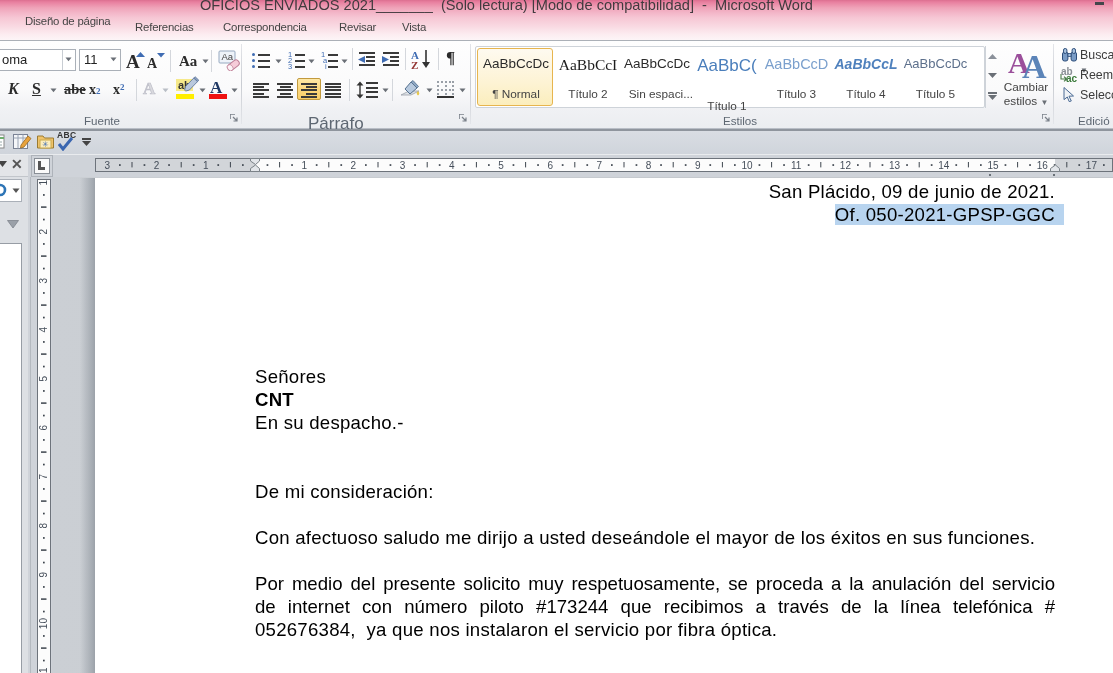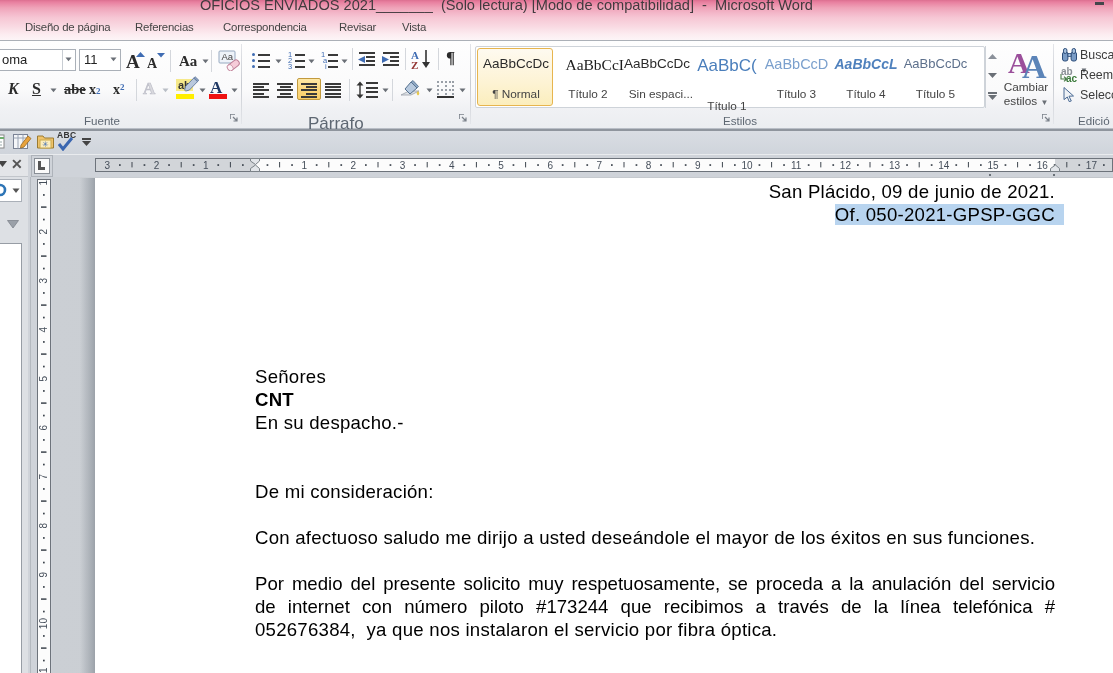--- a/index.html
+++ b/index.html
@@ -5,21 +5,21 @@
 body { font-family:"Liberation Sans", sans-serif; position:relative; background:#fff; }
 .abs { position:absolute; }
 </style></head><body>
 
 <div class="abs" style="left:0;top:0;width:1113px;height:17px;background:linear-gradient(#dc6f90 0%,#e87f9f 12%,#efa2b8 45%,#f3b6c8 75%,#f6c4d3 100%);"></div>
 <div class="abs" style="left:200px;top:-3px;width:700px;height:20px;font-size:14.6px;color:#413a3e;">OFICIOS ENVIADOS 2021_______&nbsp; (Solo lectura) [Modo de compatibilidad]&nbsp; -&nbsp; Microsoft Word</div>
 <div class="abs" style="left:1095px;top:2px;width:8.5px;height:2.8px;background:#43464b;"></div>
 
 <div class="abs" style="left:0;top:17px;width:1113px;height:23px;background:linear-gradient(#f6c5d3 0%,#f9d9e2 40%,#fcecf0 75%,#fdf5f7 100%);"></div>
 
-<div class="abs" style="left:25px;top:21px;font-size:11.4px;letter-spacing:-0.2px;color:#444;text-align:right;">Diseño de página</div>
+<div class="abs" style="left:25px;top:15px;font-size:11.4px;letter-spacing:-0.2px;color:#444;text-align:right;">Diseño de página</div>
 <div class="abs" style="left:135px;top:21px;font-size:11.4px;letter-spacing:-0.2px;color:#444;">Referencias</div>
 <div class="abs" style="left:223px;top:21px;font-size:11.4px;letter-spacing:-0.2px;color:#444;">Correspondencia</div>
 <div class="abs" style="left:339px;top:21px;font-size:11.4px;letter-spacing:-0.2px;color:#444;">Revisar</div>
 <div class="abs" style="left:402px;top:21px;font-size:11.4px;letter-spacing:-0.2px;color:#444;">Vista</div>
 
 <div class="abs" style="left:0;top:40px;width:1113px;height:88px;background:linear-gradient(#fefefe 0%,#fafafb 55%,#f0f1f4 78%,#ebedf0 100%);border-top:1px solid #abb0b7;"></div>
 <div class="abs" style="left:0;top:128px;width:1113px;height:1px;background:#b9bec6;"></div>
 <div class="abs" style="left:0;top:129px;width:1113px;height:2px;background:#8f959d;"></div>
 
 <div class="abs" style="left:241px;top:44px;width:1px;height:80px;background:linear-gradient(#e3e5e9, #c9ccd2, #e3e5e9);"></div>
@@ -221,21 +221,21 @@
     </g>
 <rect x="0" y="15" width="17" height="2" fill="#333"></rect>
 </svg>
 <svg width="7" height="5" style="position:absolute;left:459px;top:88px" viewBox="0 0 7 5">
     <path d="M0.5 0.5 L6.5 0.5 L3.5 4.2 Z" fill="#6a6f76"></path>
   </svg>
 <div class="abs" style="left:475px;top:46px;width:510px;height:62px;background:#fff;border:1px solid #ced3d9;border-radius:2px;"></div>
 <div class="abs" style="left:477px;top:47.5px;width:76px;height:58px;background:linear-gradient(#fefaf0,#fdf3d4 60%,#fbeebd);border:1.5px solid #e7b54e;border-radius:3px;"></div>
 <div class="abs" style="left:480.0px;top:56px;width:72px;text-align:center;font-size:13.5px;color:#2b2b2b;font-family:'Liberation Sans';font-weight:normal;font-style:normal;white-space:nowrap;">AaBbCcDc</div>
 <div class="abs" style="left:480.0px;top:87px;width:72px;text-align:center;font-size:11.8px;color:#444;white-space:nowrap;">¶ Normal</div>
-<div class="abs" style="left:552.0px;top:56px;width:72px;text-align:right;font-size:15.5px;color:#1d1d1d;font-family:'Liberation Serif';font-weight:normal;font-style:normal;white-space:nowrap;">AaBbCcI</div>
+<div class="abs" style="left:552.0px;top:56px;width:72px;text-align:center;font-size:15.5px;color:#1d1d1d;font-family:'Liberation Serif';font-weight:normal;font-style:normal;white-space:nowrap;">AaBbCcI</div>
 <div class="abs" style="left:552.0px;top:87px;width:72px;text-align:center;font-size:11.8px;color:#444;white-space:nowrap;">Título 2</div>
 <div class="abs" style="left:621.0px;top:56px;width:72px;text-align:center;font-size:13.5px;color:#2b2b2b;font-family:'Liberation Sans';font-weight:normal;font-style:normal;white-space:nowrap;">AaBbCcDc</div>
 <div class="abs" style="left:621.0px;top:87px;width:72px;text-align:right;font-size:11.8px;color:#444;white-space:nowrap;">Sin espaci...</div>
 <div class="abs" style="left:691.0px;top:56px;width:72px;text-align:center;font-size:17px;color:#4a7ebb;font-family:'Liberation Sans';font-weight:normal;font-style:normal;white-space:nowrap;">AaBbC(</div>
 <div class="abs" style="left:691.0px;top:87px;width:72px;text-align:center;font-size:11.8px;color:#444;white-space:nowrap;margin-top:12px;">Título 1</div>
 <div class="abs" style="left:760.5px;top:56px;width:72px;text-align:center;font-size:14.5px;color:#7ba0cd;font-family:'Liberation Sans';font-weight:normal;font-style:normal;white-space:nowrap;">AaBbCcD</div>
 <div class="abs" style="left:760.5px;top:87px;width:72px;text-align:center;font-size:11.8px;color:#444;white-space:nowrap;">Título 3</div>
 <div class="abs" style="left:830.0px;top:56px;width:72px;text-align:center;font-size:14px;color:#4f81bd;font-family:'Liberation Sans';font-weight:bold;font-style:italic;white-space:nowrap;">AaBbCcL</div>
 <div class="abs" style="left:830.0px;top:87px;width:72px;text-align:center;font-size:11.8px;color:#444;white-space:nowrap;">Título 4</div>
 <div class="abs" style="left:899.5px;top:56px;width:72px;text-align:center;font-size:13px;color:#5d708c;font-family:'Liberation Sans';font-weight:normal;font-style:normal;white-space:nowrap;">AaBbCcDc</div>

